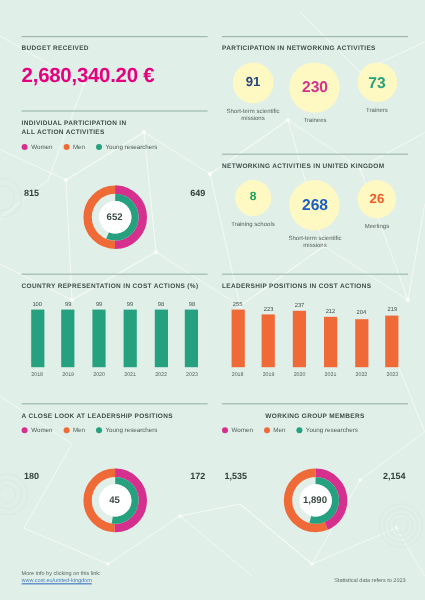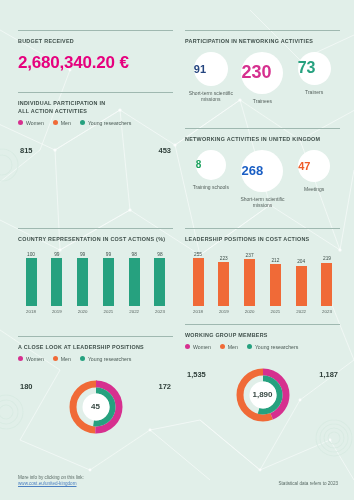--- a/index.html
+++ b/index.html
@@ -37,37 +37,37 @@
 
   .legend { display: flex; align-items: center; gap: 9px; margin-top: 3px; }
   .legend-item { display: flex; align-items: center; gap: 3px; }
   .dot { width: 5px; height: 5px; border-radius: 50%; display: inline-block; }
   .legend-label { font-size: 5.2px; color: #4a5a55; }
 
   
   .circle-row { display: flex; justify-content: space-around; align-items: flex-start; margin-top: 6px; }
   .circle-stat { display: flex; flex-direction: column; align-items: center; width: 50px; }
   .circ {
-    border-radius: 50%; background: #ffffff;
-    display: flex; align-items: center; 
+    border-radius: 50%; background: #fef9c3;
+    display: flex; align-items: center; justify-content: center;
     font-weight: bold;
   }
   .circ-lbl {
     margin-top: 4px; font-size: 5px; color: #55615d; text-align: center; line-height: 1.3;
   }
 
   
   .bars { display: flex; justify-content: space-between; align-items: flex-end; height: 62px; margin-top: 8px; padding: 0 4px; }
   .bar-col { display: flex; flex-direction: column; align-items: center; width: 18px; height: 100%; justify-content: flex-end; }
   .bar-val { font-size: 4.8px; color: #3f4f4a; margin-bottom: 1.5px; font-weight: normal; }
   .bar { width: 11px; }
   .bar-x { font-size: 4.4px; color: #55615d; margin-top: 3px; }
 
   
-  .donut-wrap { position: relative; display: flex; align-items: center; justify-content: center; margin-top: 14px; }
+  .donut-wrap { position: relative; display: flex; align-items: center; justify-content: center; margin-top: 24px; }
   .donut { position: relative; }
   .donut svg { display: block; }
   .donut-center {
     position: absolute; inset: 0; display: flex; align-items: center; justify-content: center;
     font-size: 8px; font-weight: bold; color: #3a4a45; pointer-events: none;
   }
   .side-val { font-size: 7.5px; font-weight: bold; color: #2f3f3a; position: absolute; top: 6px; }
   .side-left  { left: 2px; }
   .side-right { right: 2px; }
 
@@ -147,21 +147,30 @@
         <span class="legend-label">Men</span>
       </div>
       <div class="legend-item">
         <span class="dot" style="background:#26a17f"></span>
         <span class="legend-label">Young researchers</span>
       </div>
     </div>
 
     <div class="donut-wrap" style="height:62px;">
       <span class="side-val side-left">815</span>
-      <span class="side-val side-right">453</span>
+      <span class="side-val side-right">649</span>
+      <div class="donut" style="width:56px;height:56px;">
+        <svg width="56" height="56" viewBox="0 0 56 56">
+          <circle cx="28" cy="28" r="23" fill="none" stroke="#f06a37" stroke-width="7" stroke-dasharray="79.2 65.3" stroke-dashoffset="-72.3" transform="rotate(-90 28 28)"></circle>
+          <circle cx="28" cy="28" r="23" fill="none" stroke="#d6308f" stroke-width="7" stroke-dasharray="72.3 72.2" stroke-dashoffset="0" transform="rotate(-90 28 28)"></circle>
+          <circle cx="28" cy="28" r="16.5" fill="none" stroke="#26a17f" stroke-width="6" stroke-dasharray="58 45.7" stroke-dashoffset="0" transform="rotate(-90 28 28)"></circle>
+          <circle cx="28" cy="28" r="13.5" fill="#ffffff"></circle>
+        </svg>
+        <div class="donut-center">652</div>
+      </div>
     </div>
   </div>
 
   <div class="col col-left" style="top:228px;">
     <div class="rule"></div>
     <div class="sect-title">COUNTRY REPRESENTATION IN COST ACTIONS (%)</div>
     <div class="bars">
       <div class="bar-col">
         <span class="bar-val">100</span>
         <div class="bar" style="height:50px;background:#26a17f"></div>
@@ -231,27 +240,27 @@
     <div class="rule"></div>
     <div class="sect-title">PARTICIPATION IN NETWORKING ACTIVITIES</div>
     <div class="circle-row">
       <div class="circle-stat">
         <div class="circ" style="width:34px;height:34px;font-size:11px;color:#24457f">
           <span>91</span>
         </div>
         <div class="circ-lbl">Short-term scientific missions</div>
       </div>
       <div class="circle-stat">
-        <div class="circ" style="width:42px;height:42px;font-size:18px;color:#d6308f">
+        <div class="circ" style="width:42px;height:42px;font-size:13px;color:#d6308f">
           <span>230</span>
         </div>
         <div class="circ-lbl">Trainees</div>
       </div>
       <div class="circle-stat">
-        <div class="circ" style="width:33px;height:33px;font-size:16px;color:#26a17f">
+        <div class="circ" style="width:33px;height:33px;font-size:13px;color:#26a17f">
           <span>73</span>
         </div>
         <div class="circ-lbl">Trainers</div>
       </div>
     </div>
   </div>
 
   <div class="col col-right" style="top:128px;">
     <div class="rule"></div>
     <div class="sect-title">NETWORKING ACTIVITIES IN UNITED KINGDOM</div>
@@ -263,21 +272,21 @@
         <div class="circ-lbl">Training schools</div>
       </div>
       <div class="circle-stat">
         <div class="circ" style="width:42px;height:42px;font-size:13px;color:#1b5fc4">
           <span>268</span>
         </div>
         <div class="circ-lbl">Short-term scientific missions</div>
       </div>
       <div class="circle-stat">
         <div class="circ" style="width:32px;height:32px;font-size:11px;color:#ef5c28">
-          <span>47</span>
+          <span>26</span>
         </div>
         <div class="circ-lbl">Meetings</div>
       </div>
     </div>
   </div>
 
   <div class="col col-right" style="top:228px;">
     <div class="rule"></div>
     <div class="sect-title">LEADERSHIP POSITIONS IN COST ACTIONS</div>
     <div class="bars">
@@ -307,40 +316,40 @@
         <span class="bar-x">2022</span>
       </div>
       <div class="bar-col">
         <span class="bar-val">219</span>
         <div class="bar" style="height:43px;background:#f06a37"></div>
         <span class="bar-x">2023</span>
       </div>
     </div>
   </div>
 
-  <div class="col col-right" style="top:324px;">
+  <div class="col col-right" style="top:336px;text-align:center;">
     <div class="rule"></div>
     <div class="sect-title">WORKING GROUP MEMBERS</div>
     <div class="legend">
       <div class="legend-item">
         <span class="dot" style="background:#d6308f"></span>
         <span class="legend-label">Women</span>
       </div>
       <div class="legend-item">
         <span class="dot" style="background:#f06a37"></span>
         <span class="legend-label">Men</span>
       </div>
       <div class="legend-item">
         <span class="dot" style="background:#26a17f"></span>
         <span class="legend-label">Young researchers</span>
       </div>
     </div>
     <div class="donut-wrap" style="height:62px;">
       <span class="side-val side-left">1,535</span>
-      <span class="side-val side-right">1,187</span>
+      <span class="side-val side-right">2,154</span>
       <div class="donut" style="width:56px;height:56px;">
         <svg width="56" height="56" viewBox="0 0 56 56">
           <circle cx="28" cy="28" r="23" fill="none" stroke="#f06a37" stroke-width="7" stroke-dasharray="81.5 63" stroke-dashoffset="-63" transform="rotate(-90 28 28)"></circle>
           <circle cx="28" cy="28" r="23" fill="none" stroke="#d6308f" stroke-width="7" stroke-dasharray="63 81.5" stroke-dashoffset="0" transform="rotate(-90 28 28)"></circle>
           <circle cx="28" cy="28" r="16.5" fill="none" stroke="#26a17f" stroke-width="6" stroke-dasharray="56 47.7" stroke-dashoffset="0" transform="rotate(-90 28 28)"></circle>
           <circle cx="28" cy="28" r="13.5" fill="#ffffff"></circle>
         </svg>
         <div class="donut-center">1,890</div>
       </div>
     </div>

